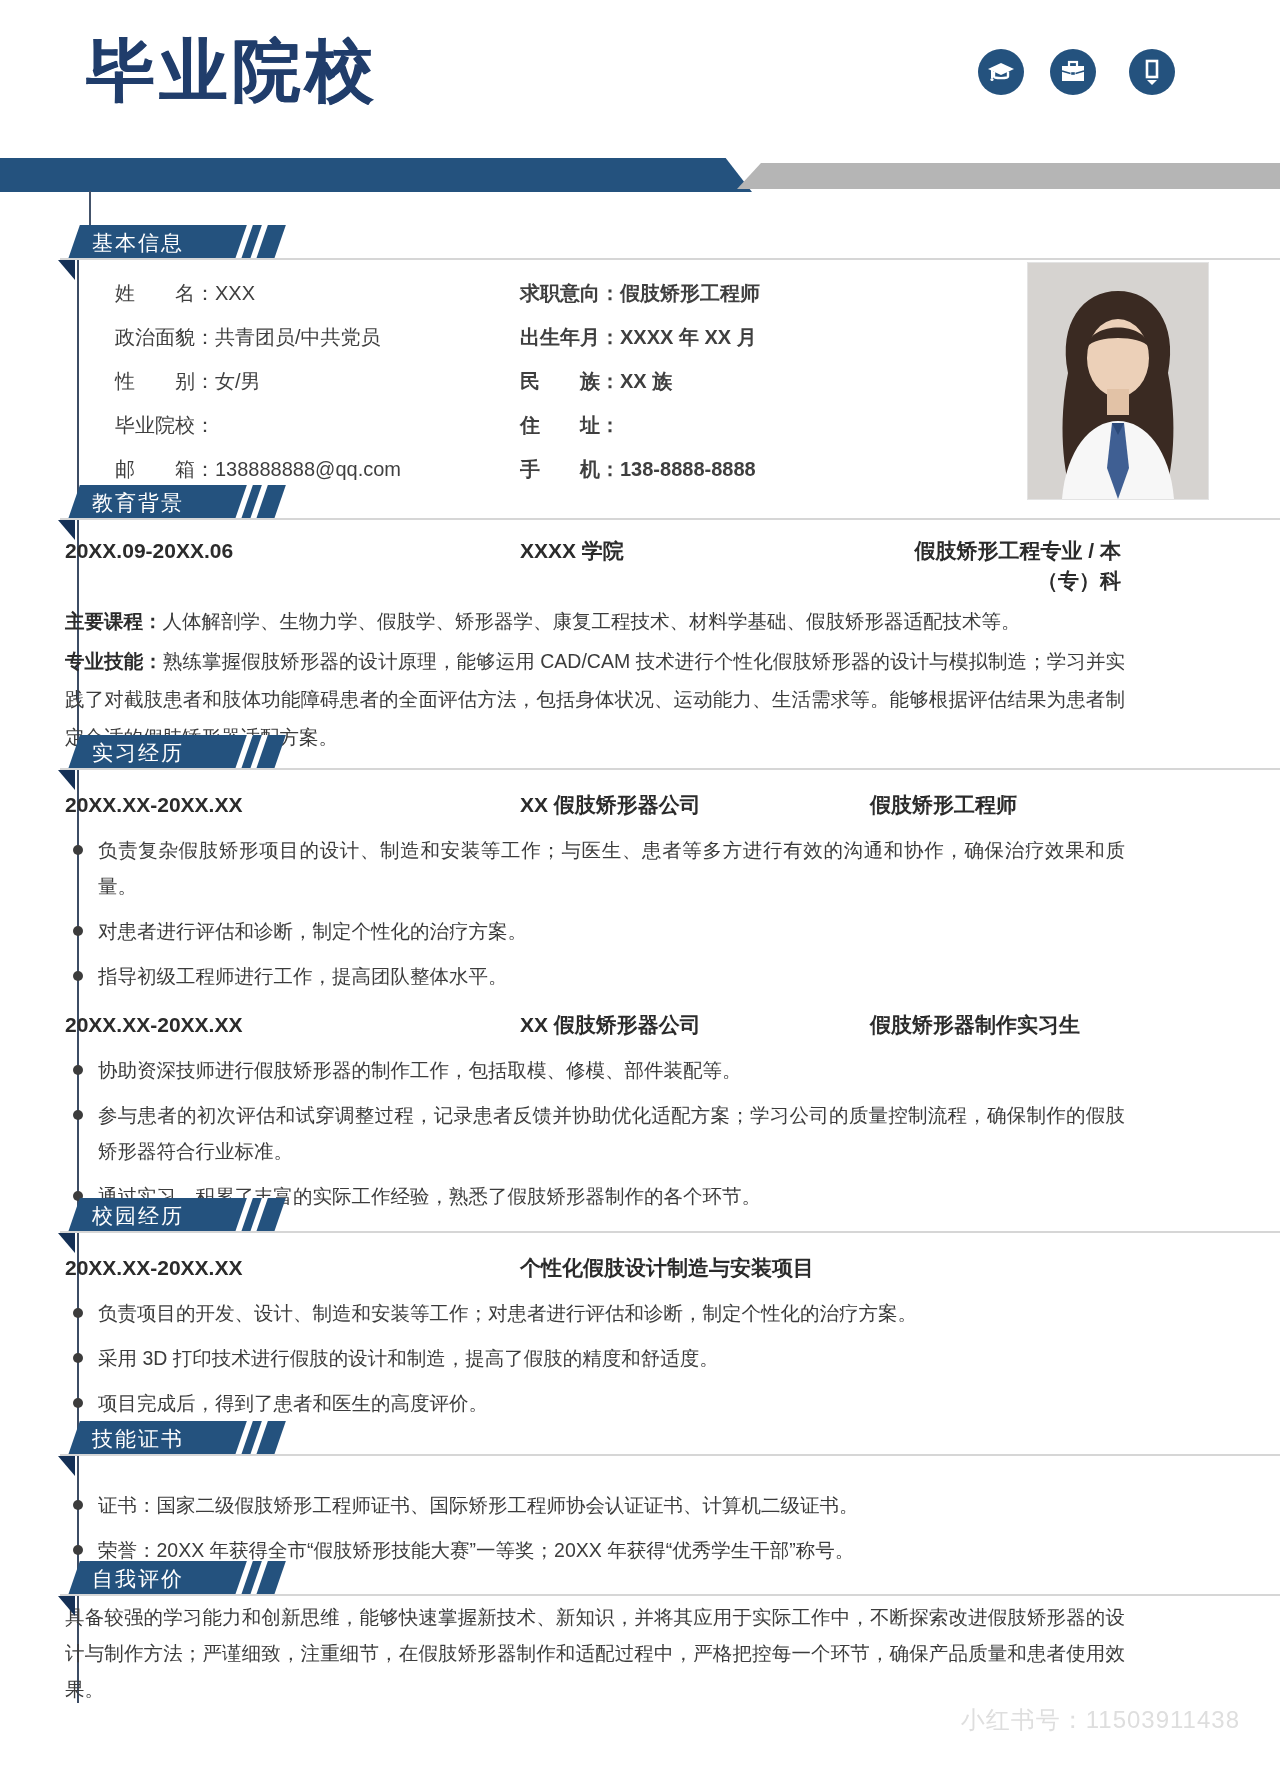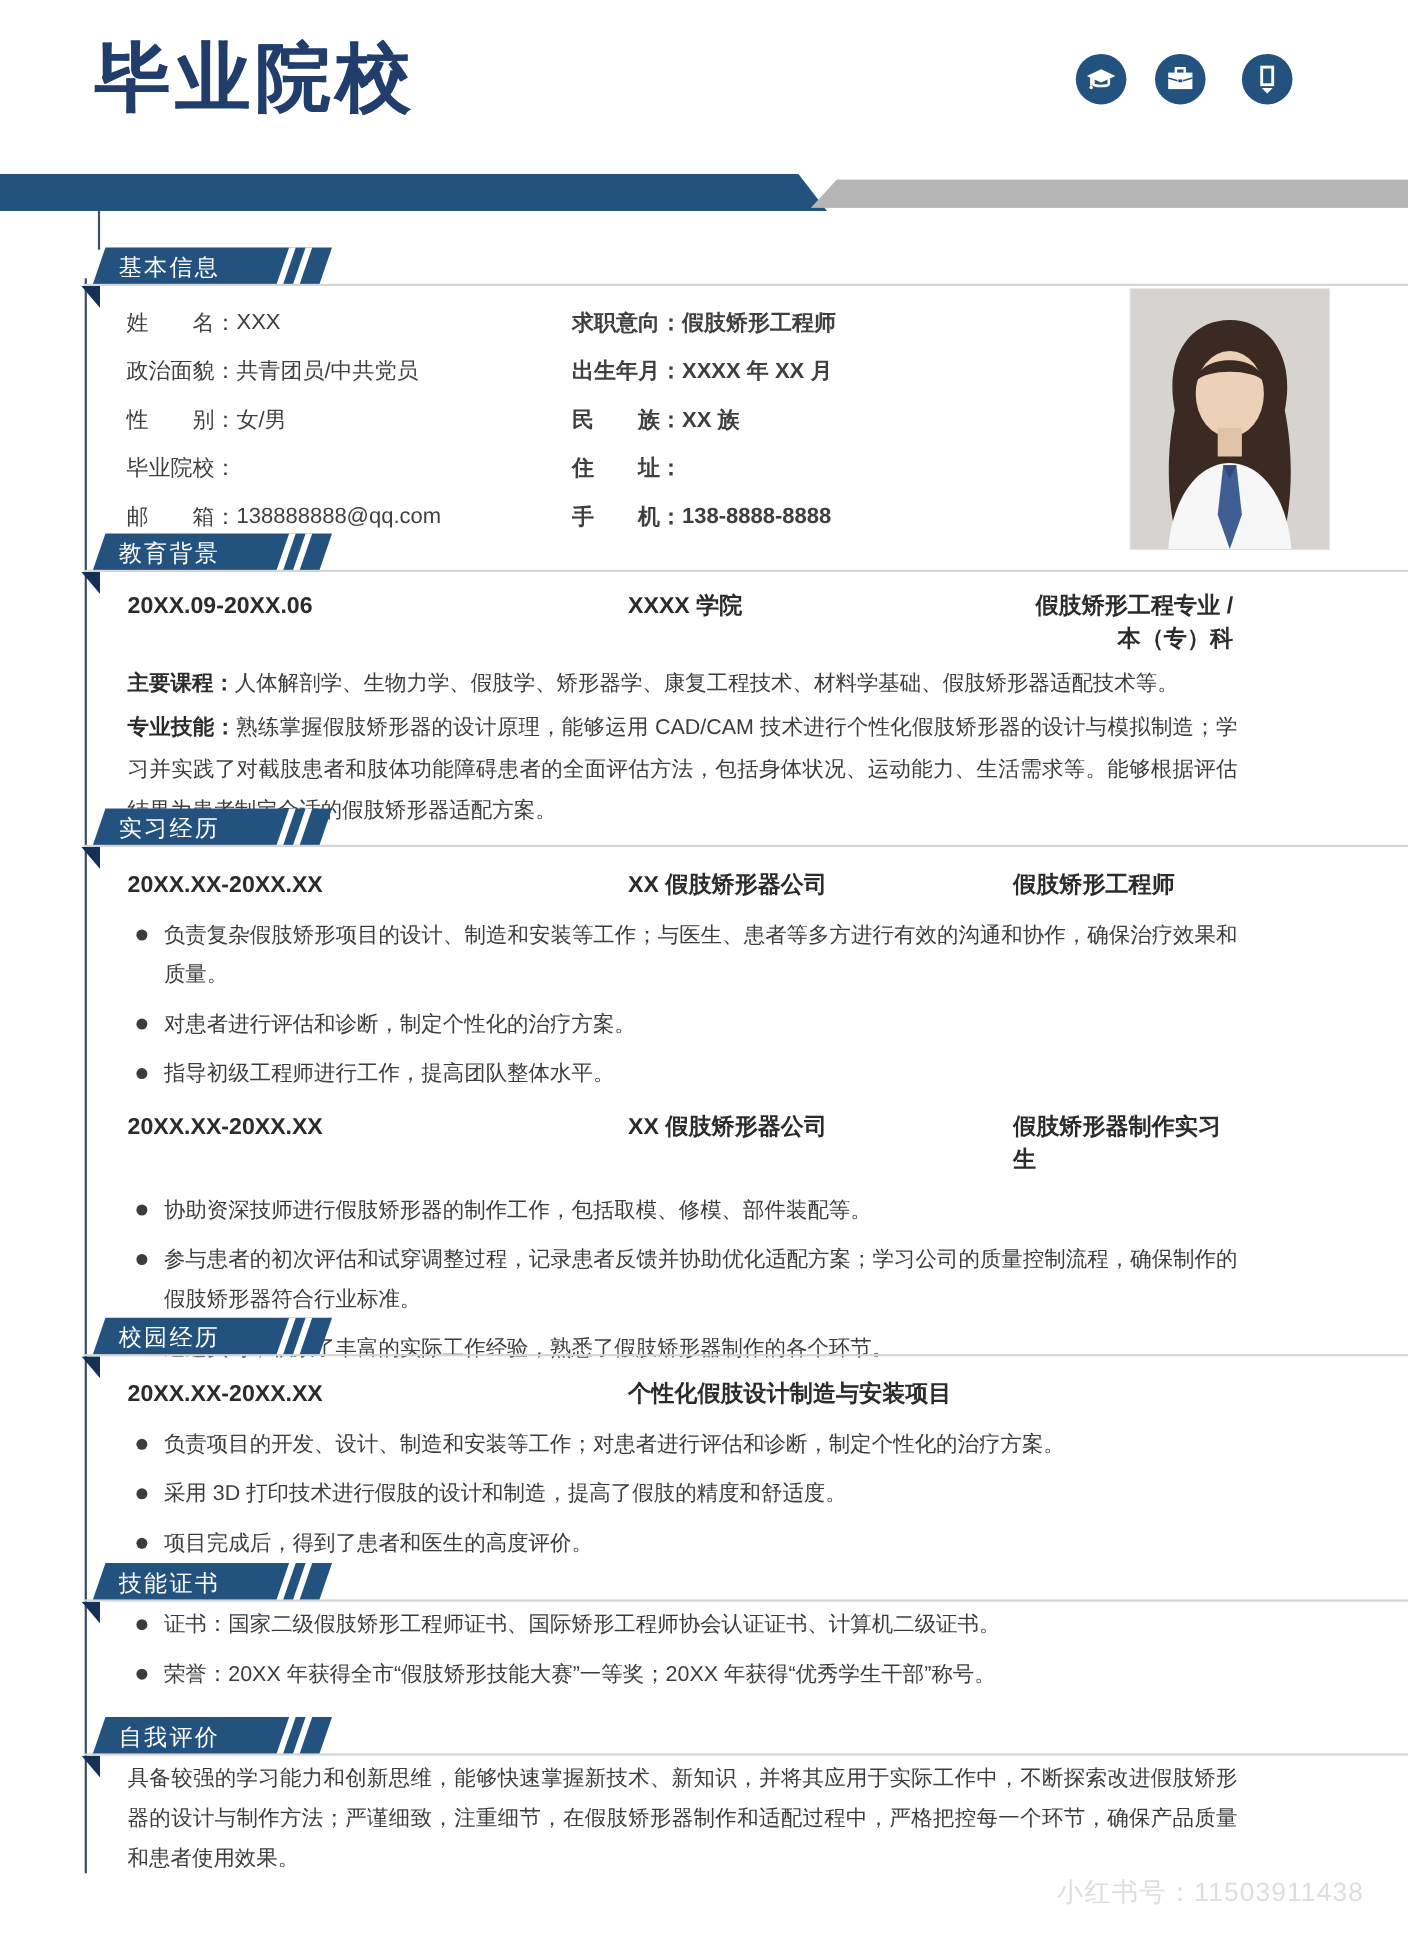--- a/index.html
+++ b/index.html
@@ -27,38 +27,38 @@
   .banner-gray {
     position:absolute; left:737px; top:163px; width:543px; height:26px; background:#b5b5b5;
     clip-path:polygon(24px 0, 100% 0, 100% 100%, 0 100%);
   }
 
   .vline-top { position:absolute; left:89px; top:191px; width:2px; height:36px; background:#44536b; }
   .vline     { position:absolute; left:77px; top:253px; width:2px; height:1450px; background:#3c4c64; }
 
   
   .section { position:absolute; left:0; width:1280px; }
-  .tab-wrap { position:relative; height:34px;margin-left:16px; }
+  .tab-wrap { position:relative; height:34px; }
   .tab {
     position:absolute; left:74px; top:0; width:206px; height:34px;
     background:#24527e; transform:skewX(-19deg);
   }
   .tab .s1, .tab .s2 { position:absolute; top:0; height:34px; width:6px; background:#ffffff; }
   .tab .s1 { right:33px; } .tab .s2 { right:18px; }
   .tab-label {
     position:absolute; left:92px; top:4px; font-size:21px; letter-spacing:2px;
     color:#ffffff; font-weight:500;
   }
   .rule { position:absolute; left:60px; right:0; top:33px; height:2px; background:#d6d6d6; }
   .fold {
     position:absolute; left:58px; top:35px; width:17px; height:20px;
     background:#143056; clip-path:polygon(0 0, 100% 0, 100% 100%);
   }
 
-  .content { padding:0 155px 0 116px; }
+  .content { padding:0 155px 0 65px; }
 
   
   .fcol { position:absolute; top:46px; }
   .fcol.left  { left:115px; width:400px; }
   .fcol.right { left:520px; width:400px;font-weight:bold; }
   .frow { height:44px; display:flex; align-items:center; font-size:20px; color:#3f3f3f; }
   .f-label { white-space:pre; }
   .photo {
     position:absolute; left:1028px; top:38px; width:180px; height:236px;
     background:#d6d3d0; overflow:hidden; box-shadow:0 0 0 1px #e3e3e3;
@@ -280,21 +280,21 @@
   <div class="section" style="top:1421px;">
     <div class="tab-wrap">
       <div class="tab">
           <span class="s1"></span>
           <span class="s2"></span>
         </div>
       <span class="tab-label">技能证书</span>
       <div class="rule"></div>
       <div class="fold"></div>
     </div>
-    <div class="content" style="margin-top:4px;">
+    <div class="content" style="margin-top:32px;">
       <ul class="bullets">
         <li>证书：国家二级假肢矫形工程师证书、国际矫形工程师协会认证证书、计算机二级证书。</li>
         <li>荣誉：20XX 年获得全市“假肢矫形技能大赛”一等奖；20XX 年获得“优秀学生干部”称号。</li>
       </ul>
     </div>
   </div>
 
   <div class="section" style="top:1561px;">
     <div class="tab-wrap">
       <div class="tab">

